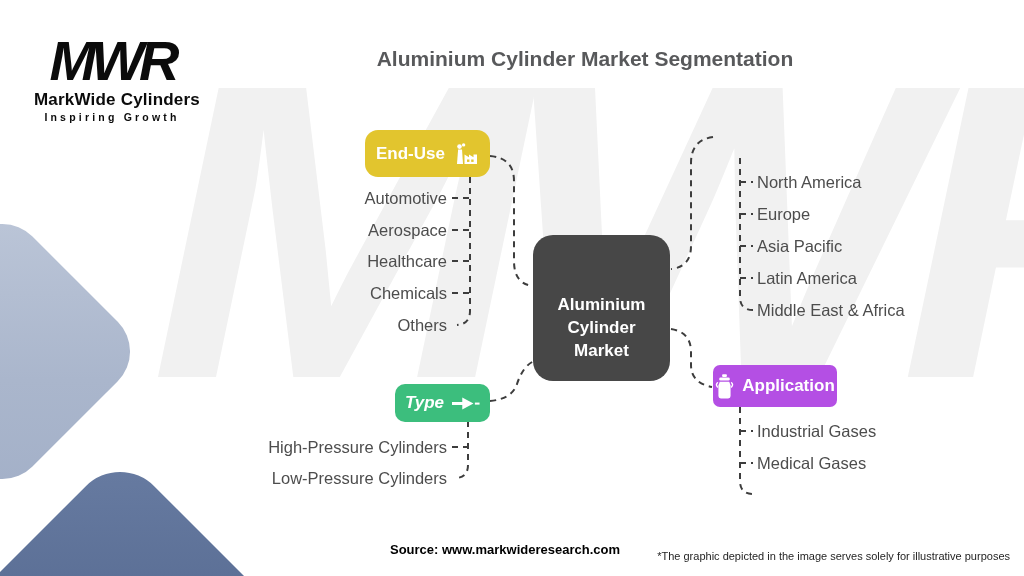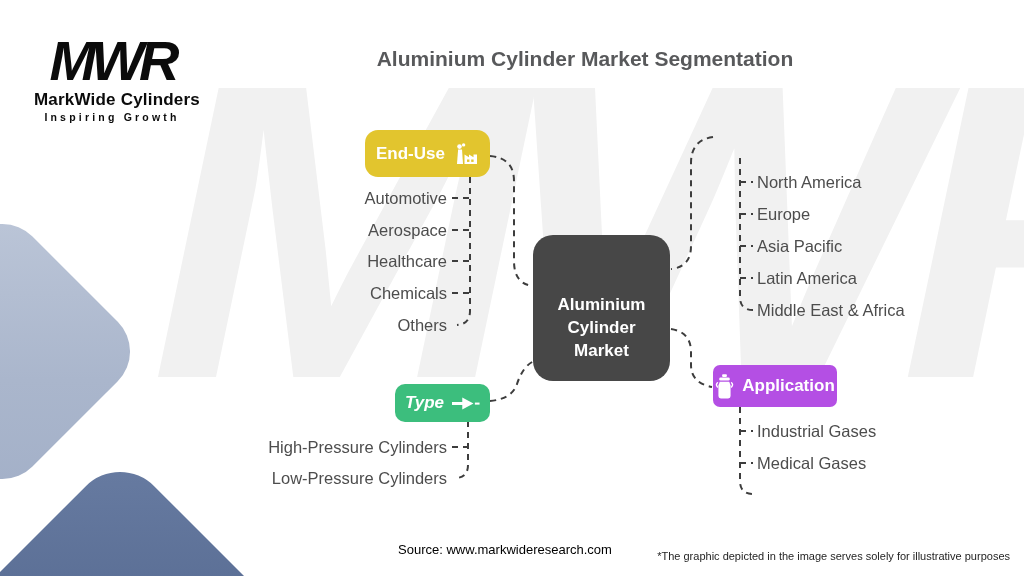--- a/index.html
+++ b/index.html
@@ -53,21 +53,21 @@
   .branch-region { left:713px; top:116px; width:116px; height:42px; border-radius:10px; }
   .branch-type   { left:395px; top:384px; width:95px;  height:38px; border-radius:10px;font-style:italic; }
   .branch-app    { left:713px; top:365px; width:124px; height:42px; border-radius:7px; }
   .branch .icon { display:flex; align-items:center; }
   
   .item { position:absolute; z-index:3; font-size:16.5px; color:#4d4d4d; height:24px; line-height:24px; white-space:nowrap; }
   .left-col  { right:577px; text-align:right; }
   .right-col { left:757px; text-align:left; }
   
   .source { position:absolute; left:340px; top:542px; width:330px; text-align:center;
-    font-size:13px; font-weight:normal; color:#000; z-index:3; }
+    font-size:13px; font-weight:bold; color:#000; z-index:3; }
   .disclaimer { position:absolute; right:14px; top:550px; font-size:11px; color:#1f1f1f; z-index:3; }
 </style>
 </head>
 <body>
 
 <div class="stage">
 
   <div class="deco deco-light"></div>
   <div class="deco deco-dark"></div>
   <div class="watermark">MWR</div>

